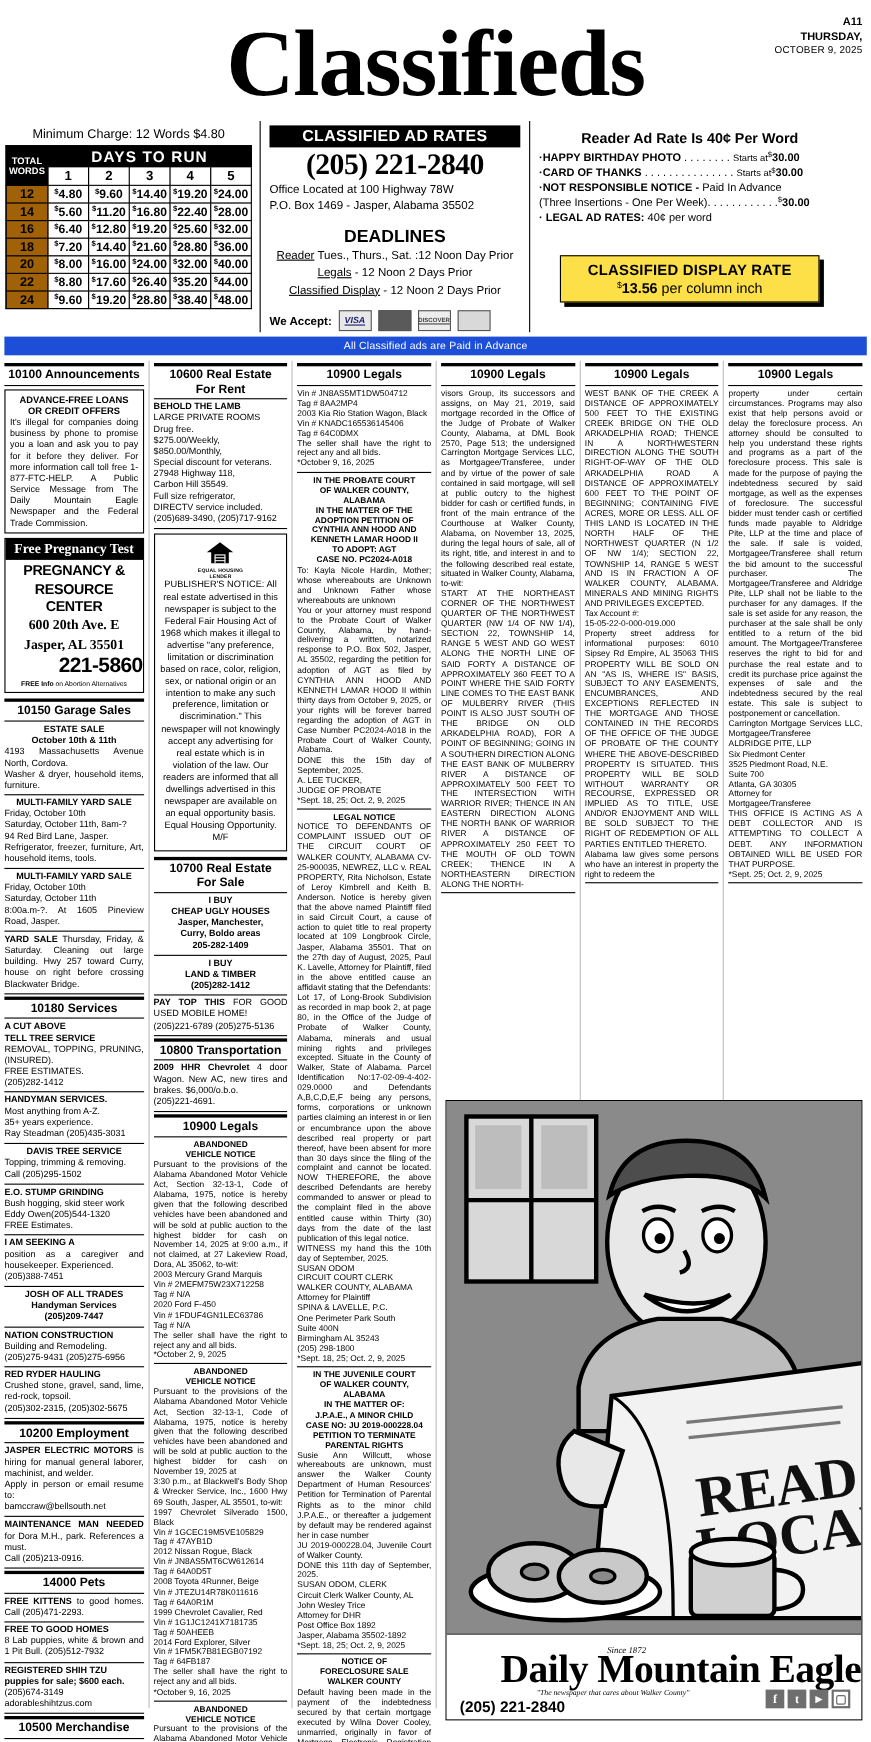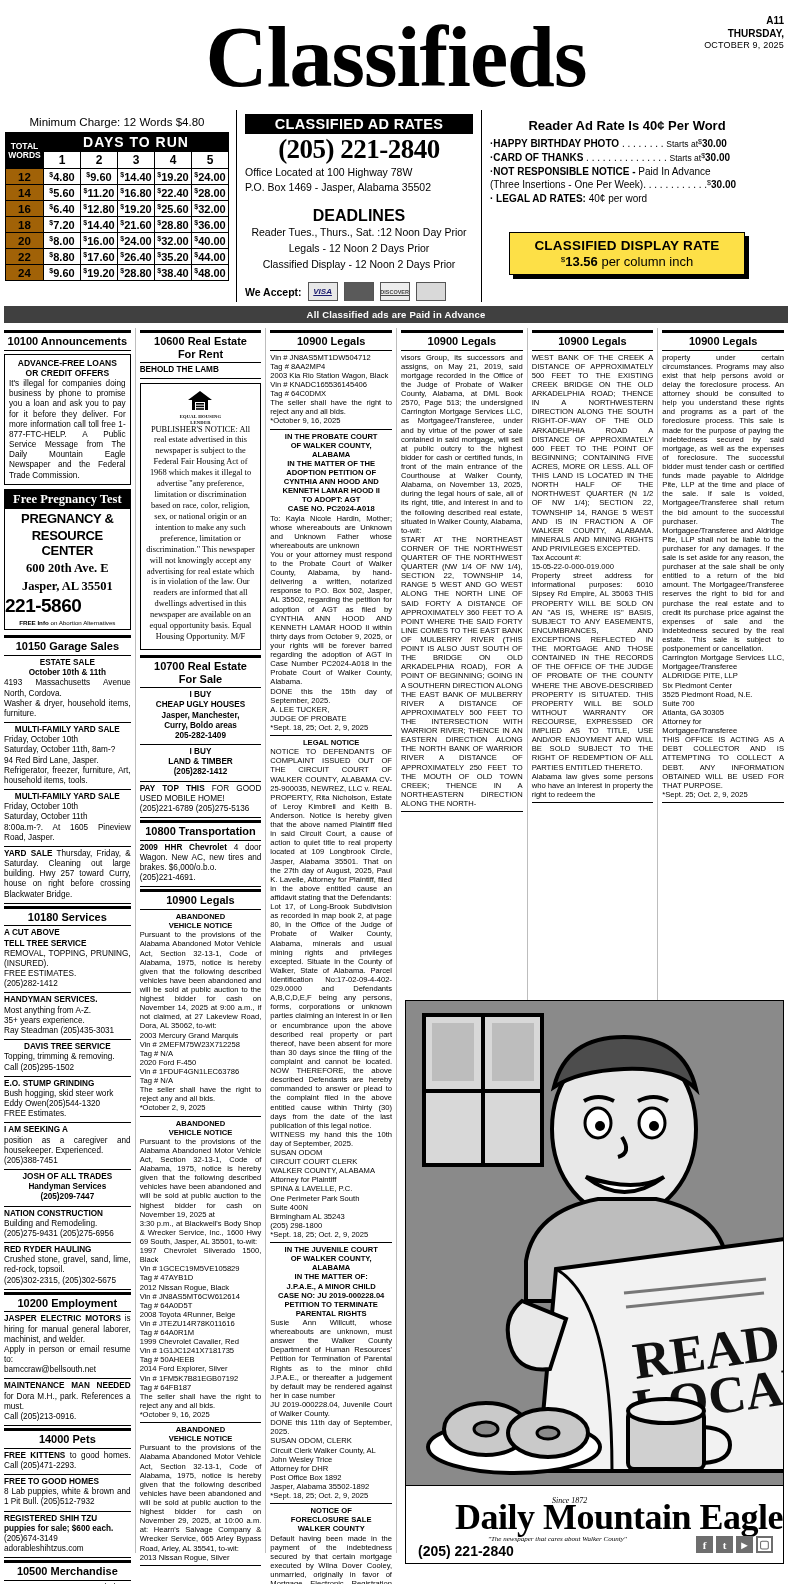--- a/index.html
+++ b/index.html
@@ -54,21 +54,21 @@
     background:#000; color:#fff; font-weight:bold; font-size:14.5px;
     text-align:center; letter-spacing:0.3px; padding:2px 0 2px 0; margin-top:4px;
   }
   .phone-big {
     font-family:"Liberation Serif", serif; font-weight:bold; font-size:27px;
     text-align:center; line-height:1.1; margin-top:1px; letter-spacing:-0.5px;
   }
   .addr { text-align:left; font-size:10.5px; line-height:1.45; }
   .deadlines-h { text-align:center; font-weight:bold; font-size:16px; margin-top:12px; }
   .dl-row { text-align:center; font-size:10.5px; line-height:1.5; }
-  .u { }
+  .u { text-decoration:underline; }
   .accept { display:flex; align-items:center; gap:6px; margin-top:10px; }
   .accept .lbl { font-weight:bold; font-size:10.5px; }
   .cc { width:30px; height:19px; border:1px solid #555; display:flex; align-items:center; justify-content:center; font-size:6px; font-weight:bold; color:#fff;text-decoration:underline;}
   .cc.visa{ background:#e8e8e8; color:#1a1a6e; font-style:italic; font-size:8px;}
   .cc.mc{ background:#5a5a5a; }
   .cc.disc{ background:#ededed; color:#444; font-size:5.5px;}
   .cc.amex{ background:#d9d9d9; color:#555;}
 
   .rar-title { text-align:center; font-weight:bold; font-size:13px; margin:8px 0 4px; }
   .rar-line { font-size:10px; line-height:1.38; }
@@ -79,21 +79,21 @@
   .cdr {
     border:1.5px solid #000; background:#fde047; padding:5px 14px; text-align:center;
     box-shadow:4px 4px 0 #000; width:236px;
   }
   .cdr .l1{ font-weight:bold; font-size:13.5px; letter-spacing:0.2px;}
   .cdr .l2{ font-size:13px; margin-top:1px;}
   .cdr .l2 b{ font-weight:bold;}
   .cdr .l2 sup{font-size:8px; vertical-align:4px;}
 
   
-  .allads { background:#404040; color:#fff; text-align:center; font-weight:bold;
+  .allads { background:#1d4ed8; color:#fff; text-align:center; font-weight:normal;
             font-size:9.5px; padding:3px 0; margin: 4px 0 5px 0; letter-spacing:0.2px;}
 
   
   .cols { display:flex; gap:0; height:1225px; }
   .col { width:131px; padding:0 4px; position:relative; }
   .col + .col { border-left:0.8px solid #bdbdbd; }
   .col.c1 { padding-left:0; }
 
   .cat {
     text-align:center; font-weight:bold; font-size:11px; line-height:1.15;
@@ -116,27 +116,27 @@
   .boxad .hd { text-align:center; font-weight:bold; font-size:8.5px; line-height:1.2; }
   .boxad .bd { font-size:8.2px; line-height:1.24; text-align:justify; margin-top:1px;}
 
   .preg { border:1.5px solid #000; margin:4px 0 5px; }
   .preg .bar { background:#000; color:#fff; text-align:center;
      font-family:"Liberation Serif",serif; font-weight:bold; font-size:12.5px; padding:2px 0; }
   .preg .n1 { text-align:center; font-weight:bold; font-size:13px; line-height:1.12; padding:3px 2px 0;
               font-family:"Liberation Sans",sans-serif; letter-spacing:-0.3px;}
   .preg .n2 { text-align:center; font-weight:bold; font-size:12.5px; line-height:1.2; padding:3px 2px 0;
               font-family:"Liberation Serif",serif;}
-  .preg .n3 { text-align:left; font-weight:bold; font-size:19px; padding:1px 0 0;
+  .preg .n3 { text-align:right; font-weight:bold; font-size:19px; padding:1px 0 0;
               font-family:"Liberation Sans",sans-serif; letter-spacing:-0.5px;}
   .preg .n4 { text-align:center; font-size:6.2px; padding:2px 0 3px; }
   .preg .n4 b{font-weight:bold;}
 
   .pubnotice { border:1.5px solid #000; padding:4px 5px 6px; margin:4px 0 5px;
-               font-family:Liberation Serif, serif; font-size:8.4px; line-height:1.3;
+               font-family:Liberation Sans, sans-serif; font-size:8.4px; line-height:1.3;
                text-align:center; }
   .eh-logo { display:block; margin:1px auto 3px; }
   .eh-cap { text-align:center; font-size:4.6px; font-weight:bold; letter-spacing:0.2px; line-height:1.1; margin-top:-2px;}
 
   
   .cartoon-wrap {
     position:absolute; left:405px; top:1000px; width:379px; height:564px;
     border:1.5px solid #000; background:#fff; overflow:hidden;
   }
   .cartoon-art { position:relative; width:100%; height:484px; background:#808080; overflow:hidden;}
@@ -337,21 +337,21 @@
         <div class="ad"><b>MAINTENANCE MAN NEEDED</b><span> for Dora M.H., park. References a must.<br>Call (205)213-0916.</span></div>
         <div class="cat">14000 Pets</div>
         <div class="ad"><b>FREE KITTENS</b><span> to good homes. Call (205)471-2293.</span></div>
         <div class="ad"><b>FREE TO GOOD HOMES</b><br><span>8 Lab puppies, white &amp; brown and 1 Pit Bull. (205)512-7932</span></div>
         <div class="ad"><b>REGISTERED SHIH TZU<br>puppies for sale; $600 each.</b><br><span>(205)674-3149<br>adorableshihtzus.com</span></div>
         <div class="cat">10500 Merchandise</div>
         <div class="ad"><b>100% AUTHENTIC</b><span> Labubu's, Baby Three's, clothes, and accessories.<br>Call (205)300-5792.</span></div>
       </div>
       <div class="col">
         <div class="cat">10600 Real Estate<br>For Rent</div>
-        <div class="ad"><b>BEHOLD THE LAMB</b><br></div>
+        <div class="ad"><b>BEHOLD THE LAMB</b><br><span>LARGE PRIVATE ROOMS<br>Drug free.<br>$275.00/Weekly,<br>$850.00/Monthly,<br>Special discount for veterans.<br>27948 Highway 118,<br>Carbon Hill 35549.<br>Full size refrigerator,<br>DIRECTV service included.<br>(205)689-3490, (205)717-9162</span></div>
         <div class="pubnotice">
           <svg class="eh-logo" width="26" height="24" viewBox="0 0 26 24">
             <path d="M13 2 L25 11 L21 11 L21 21 L5 21 L5 11 L1 11 Z" fill="#000"></path>
             <rect x="8" y="13" width="10" height="8" fill="#fff"></rect>
             <rect x="9" y="14" width="8" height="1.6" fill="#000"></rect>
             <rect x="9" y="16.6" width="8" height="1.6" fill="#000"></rect>
             <rect x="9" y="19.2" width="8" height="1.6" fill="#000"></rect>
           </svg>
           <div class="eh-cap">EQUAL HOUSING<br>LENDER</div>
           <div>PUBLISHER'S NOTICE: All real estate advertised in this newspaper is subject to the Federal Fair Housing Act of 1968 which makes it illegal to advertise "any preference, limitation or discrimination based on race, color, religion, sex, or national origin  or an intention to make any such preference, limitation or discrimination." This newspaper will not knowingly accept any advertising for real estate which is in violation of the law. Our readers are informed that all dwellings advertised in this newspaper are available on an equal opportunity basis. Equal Housing Opportunity. M/F</div>

